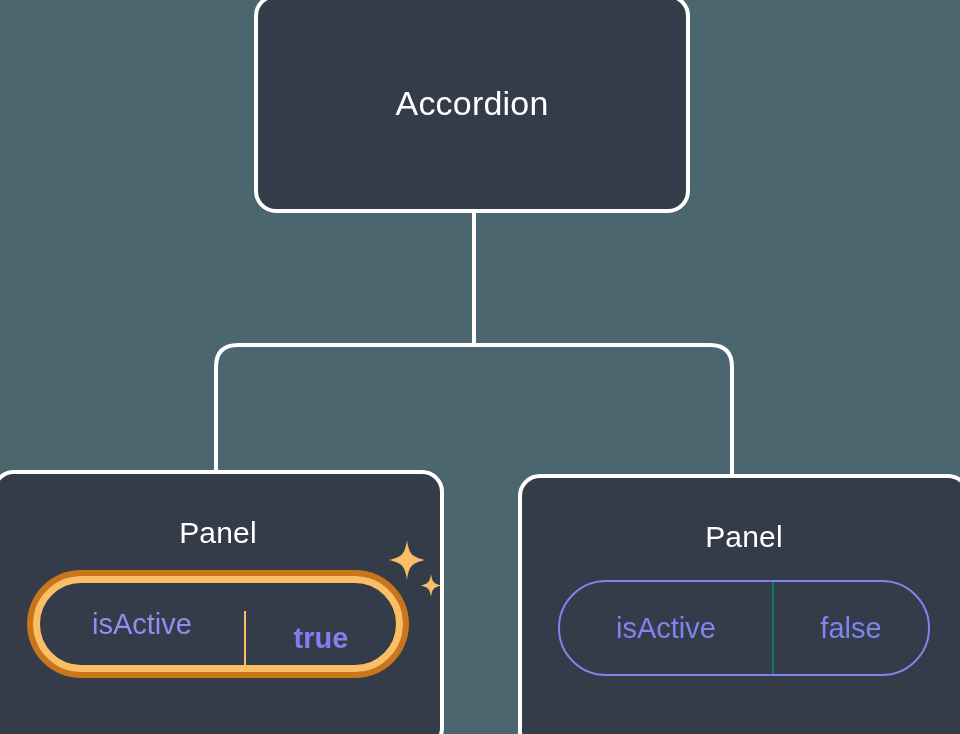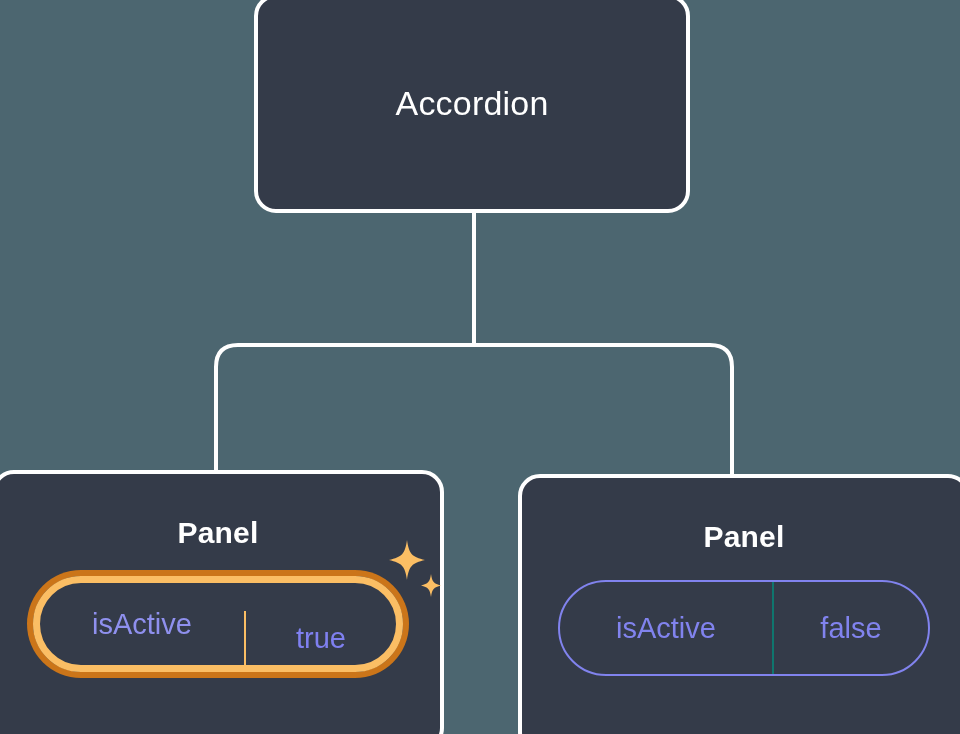--- a/index.html
+++ b/index.html
@@ -68,21 +68,21 @@
     flex-direction: column;
     align-items: center;
   }
 
   .node-panel-left  { left: -8px;  top: 470px; }
   .node-panel-right { left: 518px; top: 474px; }
 
   .node-title {
     color: #ffffff;
     font-size: 30px;
-    font-weight: 700;
+    font-weight: 400;
     letter-spacing: 0.2px;
     line-height: 1;
   }
 
   
   .pill {
     margin-top: 28px;
     display: flex;
     align-items: stretch;
     border-radius: 999px;
@@ -118,21 +118,21 @@
     position: relative;
   }
   .pill-highlight .pill-key {
     flex: 0 0 204px;
     color: #8f90ee;
   }
   .pill-highlight .pill-value {
     flex: 1 1 auto;
     border-left: 2px solid #fbbe64;
     color: #7f80f0;
-    font-weight: normal;
+    font-weight: bold;
     margin-top: 28px;
   }
 
   
   .sparkles {
     position: absolute;
     left: 383px;
     top: 534px;
     width: 64px;
     height: 72px;

